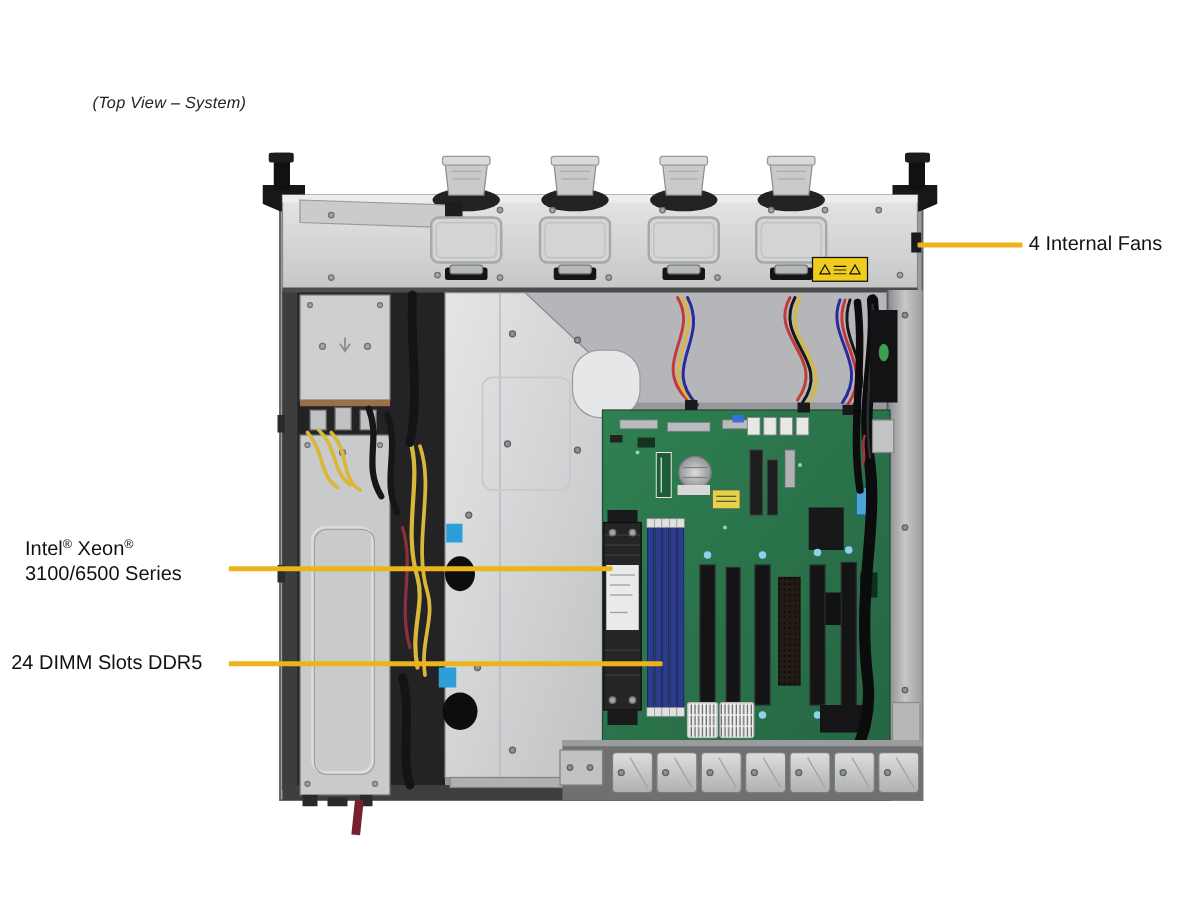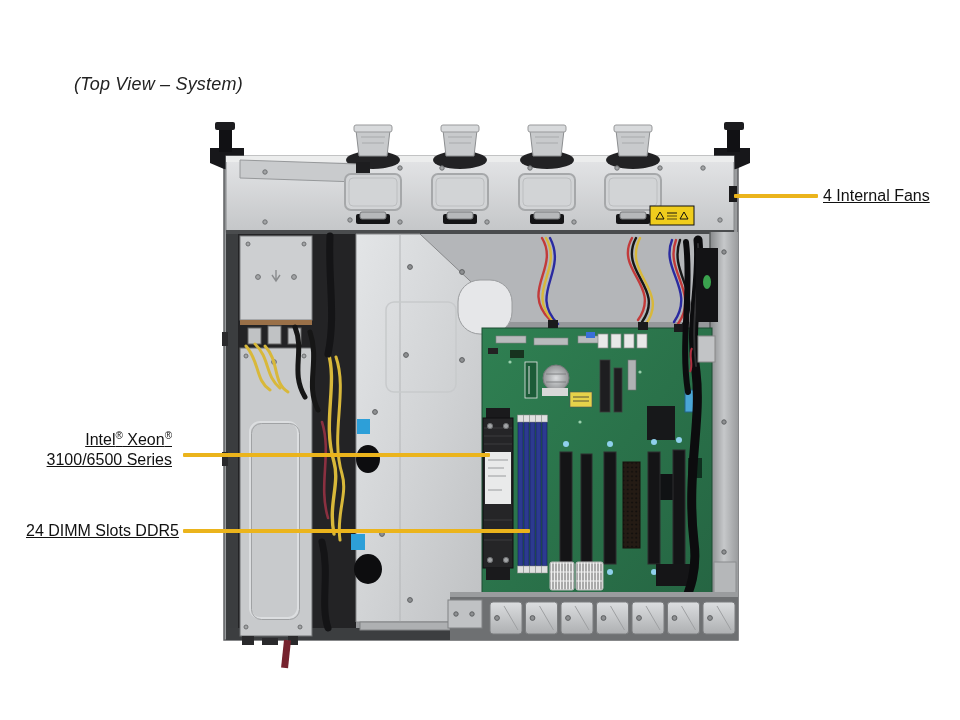--- a/index.html
+++ b/index.html
@@ -3,28 +3,28 @@
 <meta charset="utf-8">
 <style>
   html,body{margin:0;padding:0;}
   body{
     width:960px;height:720px;background:#ffffff;
     font-family:"Liberation Sans", sans-serif;
     position:relative;overflow:hidden;color:#1a1a1a;
   }
   .abs{position:absolute;}
   #title{
-    left:74px;top:74px;font-size:18px;font-style:italic;
+    left:74px;top:74px;font-size:13px;font-style:italic;
     letter-spacing:0.2px;color:#222;text-align:center;
   }
-  .callout-label{font-size:16px;color:#111;white-space:nowrap;text-decoration:underline;}
+  .callout-label{font-size:16px;color:#111;white-space:nowrap;}
   #fans-label{left:823px;top:187px;}
-  #cpu-label{left:20px;top:426px;width:152px;text-align:right;line-height:20px;}
+  #cpu-label{left:20px;top:426px;width:152px;line-height:20px;}
   #cpu-label sup{font-size:10px;}
-  #dimm-label{left:26px;top:522px;text-align:right;}
+  #dimm-label{left:9px;top:522px;text-align:right;}
   .callout-line{height:4px;background:#EBB41C;border-radius:1px;}
   #fans-line{left:734px;top:194px;width:84px;}
   #cpu-line{left:183px;top:453px;width:307px;}
   #dimm-line{left:183px;top:529px;width:347px;}
   #photo{left:210px;top:122px;width:540px;height:550px;}
   .scr{fill:#a2a4a6;stroke:#6e7072;stroke-width:1;}
   .scr2{fill:#8e9092;stroke:#5e6062;stroke-width:1;}
 </style>
 </head>
 <body>

